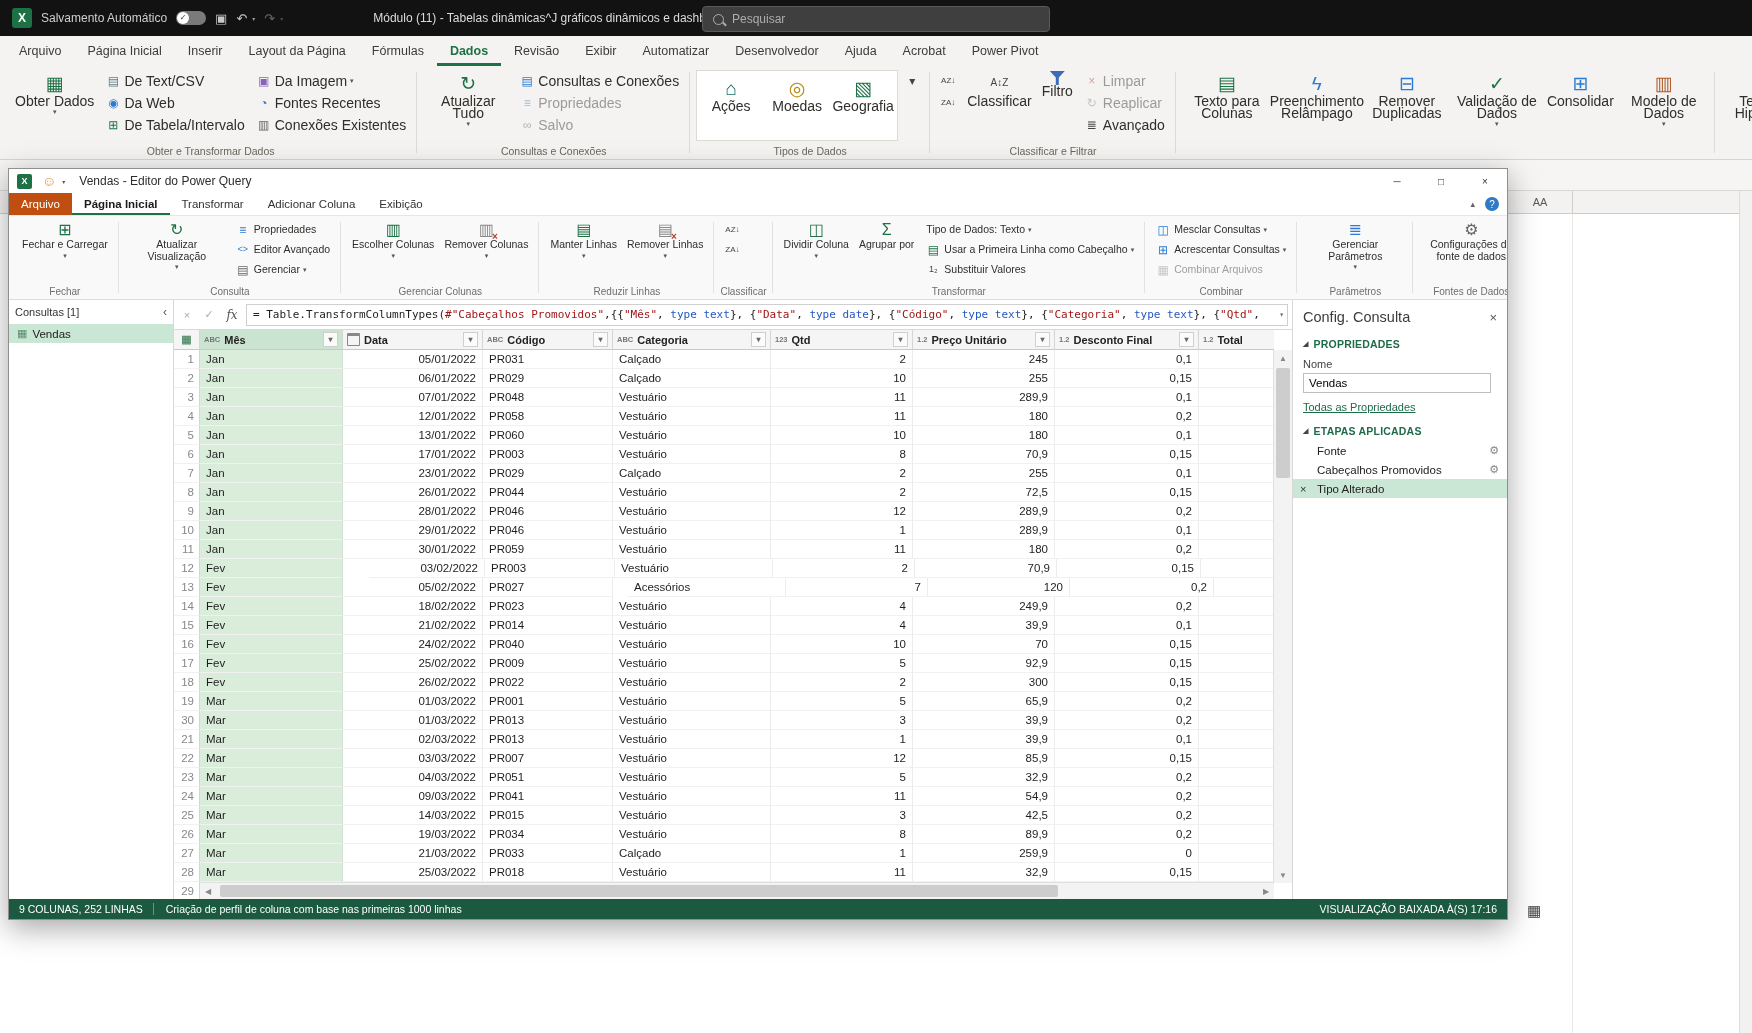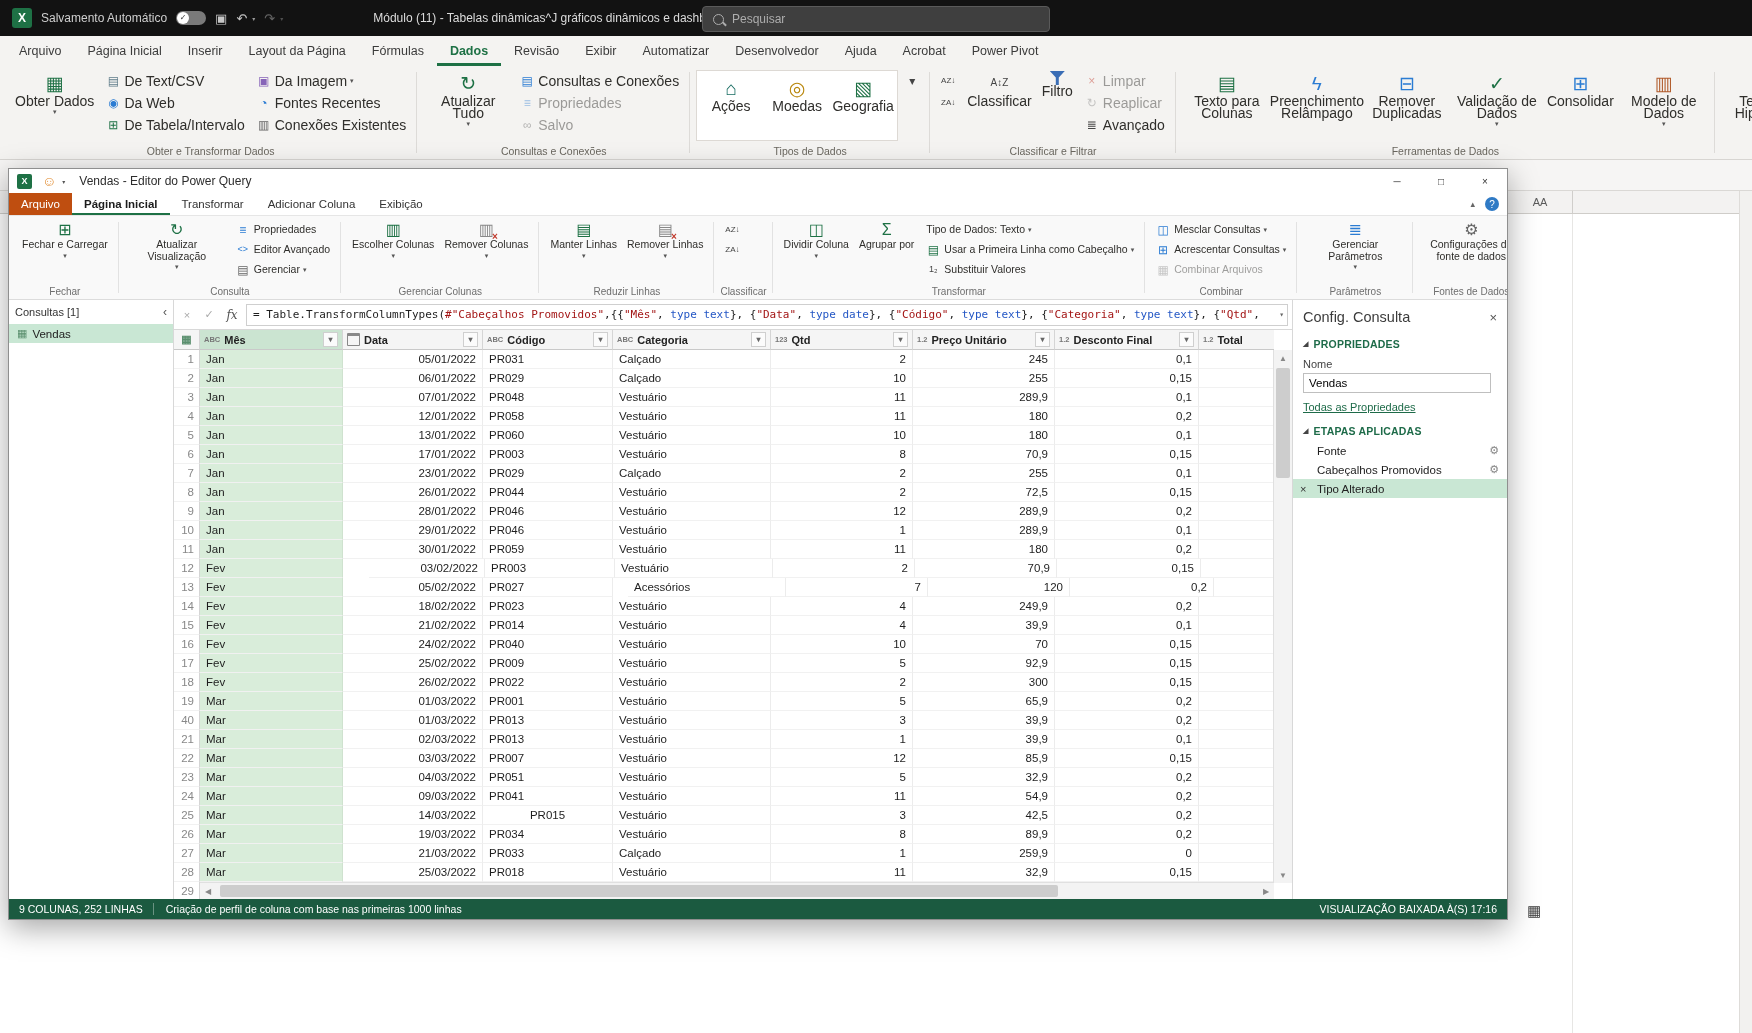--- a/index.html
+++ b/index.html
@@ -368,21 +368,20 @@
             <span class="ic big" style="color: rgb(43, 124, 211);">⊞</span>
             <span class="rb-lbl">Consolidar</span>
           </div>
           <div class="rb-item large">
             <span class="ic big" style="color: rgb(176, 90, 42);">▥</span>
             <span class="rb-lbl">Modelo de Dados</span>
             <span class="caret">▾</span>
           </div>
         </div>
       </div>
-      <div class="rb-glabel">Ferramentas de Dados</div>
     </div>
     <div class="rb-group">
       <div class="rb-cont">
         <div class="rb-block rb-large">
           <div class="rb-item large">
             <span class="ic big" style="color: rgb(43, 124, 211); font-size: 14px;">?</span>
             <span class="rb-lbl">Teste de Hipóteses</span>
             <span class="caret">▾</span>
           </div>
           <div class="rb-item large">
@@ -870,21 +869,21 @@
                 <span class="gcell tint" style="width: 143px;">Mar</span>
                 <span class="gcell right" style="width: 140px;">01/03/2022</span>
                 <span class="gcell" style="width: 130px;">PR001</span>
                 <span class="gcell" style="width: 158px;">Vestuário</span>
                 <span class="gcell right" style="width: 142px;">5</span>
                 <span class="gcell right" style="width: 142px;">65,9</span>
                 <span class="gcell right" style="width: 144px;">0,2</span>
                 <span class="gcell right" style="width: 77px;"></span>
               </div>
               <div class="grow">
-                <span class="gcell rownum">40</span>
+                <span class="gcell rownum">30</span>
                 <span class="gcell tint" style="width: 143px;">Mar</span>
                 <span class="gcell right" style="width: 140px;">01/03/2022</span>
                 <span class="gcell" style="width: 130px;">PR013</span>
                 <span class="gcell" style="width: 158px;">Vestuário</span>
                 <span class="gcell right" style="width: 142px;">3</span>
                 <span class="gcell right" style="width: 142px;">39,9</span>
                 <span class="gcell right" style="width: 144px;">0,2</span>
                 <span class="gcell right" style="width: 77px;"></span>
               </div>
               <div class="grow">
@@ -928,21 +927,21 @@
                 <span class="gcell" style="width: 158px;">Vestuário</span>
                 <span class="gcell right" style="width: 142px;">11</span>
                 <span class="gcell right" style="width: 142px;">54,9</span>
                 <span class="gcell right" style="width: 144px;">0,2</span>
                 <span class="gcell right" style="width: 77px;"></span>
               </div>
               <div class="grow">
                 <span class="gcell rownum">25</span>
                 <span class="gcell tint" style="width: 143px;">Mar</span>
                 <span class="gcell right" style="width: 140px;">14/03/2022</span>
-                <span class="gcell" style="width: 130px; text-align: center;">PR015</span>
+                <span class="gcell" style="width: 130px;">PR015</span>
                 <span class="gcell" style="width: 158px;">Vestuário</span>
                 <span class="gcell right" style="width: 142px;">3</span>
                 <span class="gcell right" style="width: 142px;">42,5</span>
                 <span class="gcell right" style="width: 144px;">0,2</span>
                 <span class="gcell right" style="width: 77px;"></span>
               </div>
               <div class="grow">
                 <span class="gcell rownum">26</span>
                 <span class="gcell tint" style="width: 143px;">Mar</span>
                 <span class="gcell right" style="width: 140px;">19/03/2022</span>

